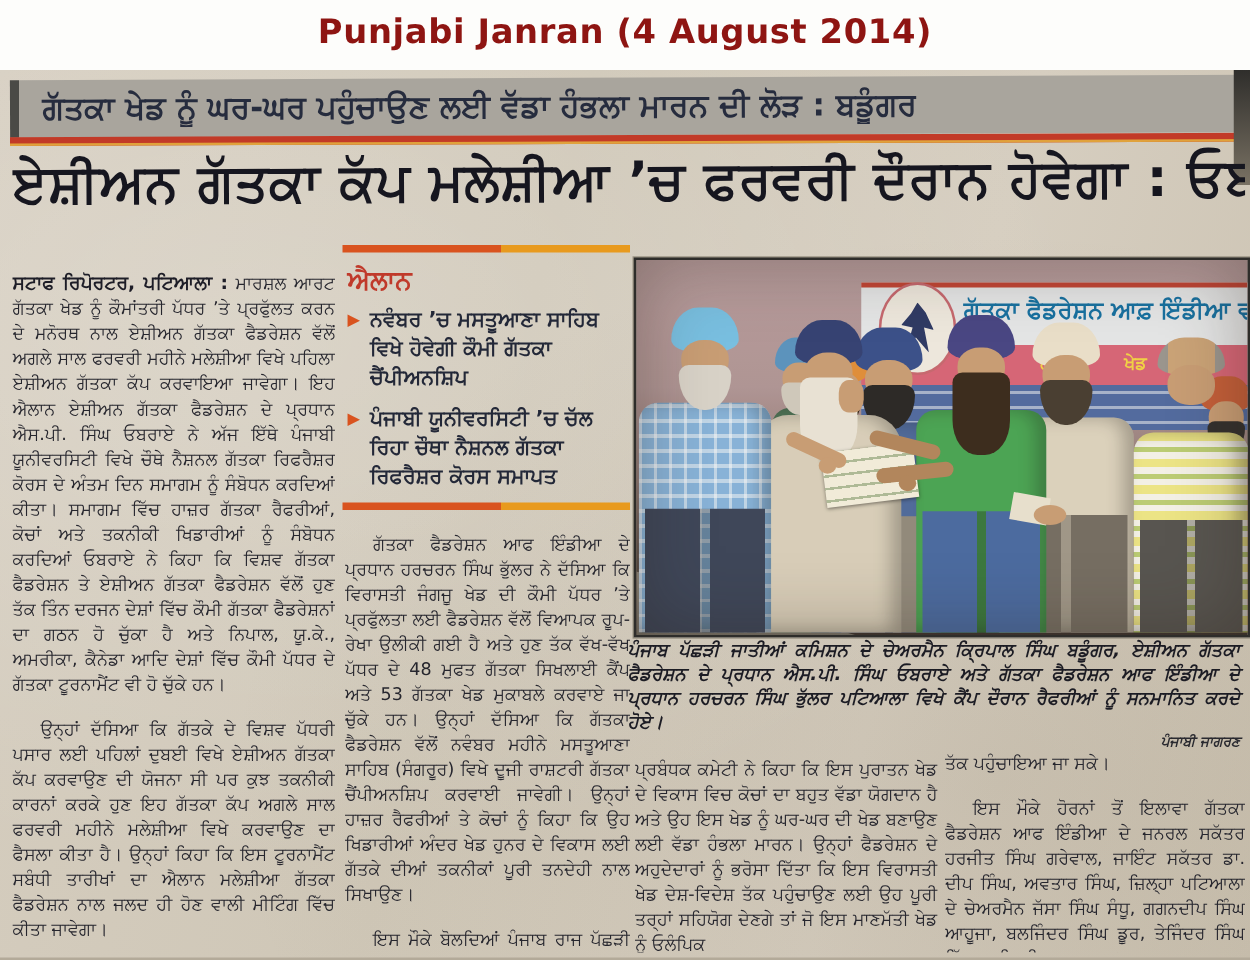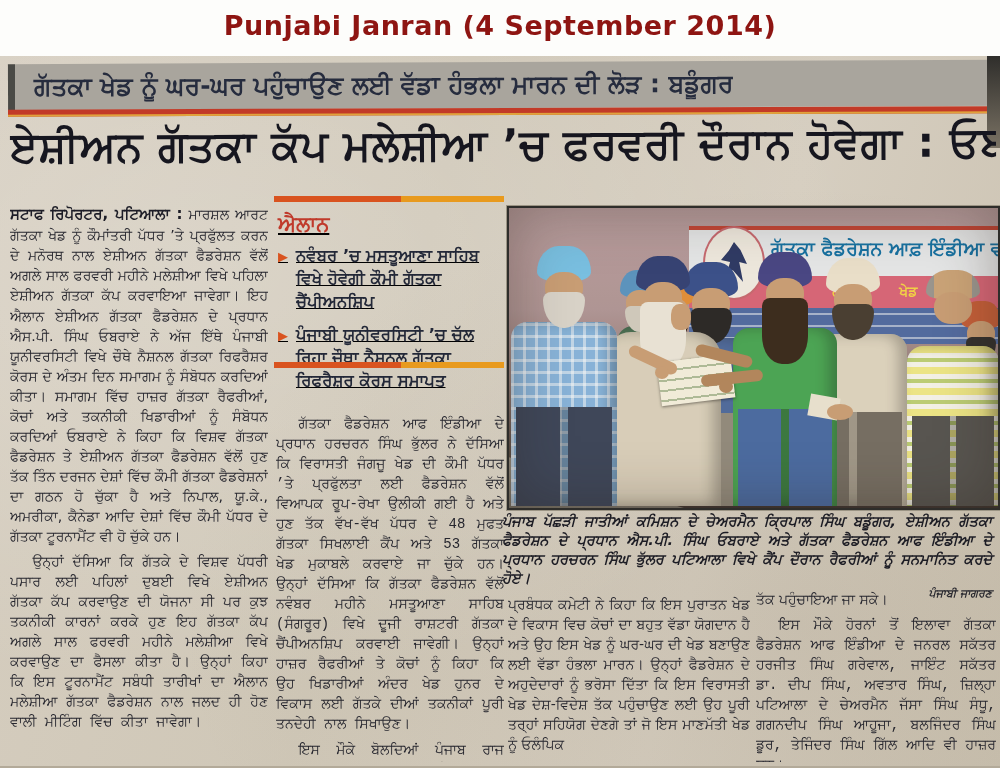--- a/index.html
+++ b/index.html
@@ -33,29 +33,29 @@
   }
   .rule-red{position:absolute;left:8px;top:52px;right:0;height:5px;background:#c23a28;border-bottom:2px solid #e0a23c;transform:rotate(-.2deg);}
   .corner-dark-right{position:absolute;right:0;top:0;width:13px;height:92px;background:linear-gradient(180deg,#2f2e2b,#7a7264);}
   .headline{
     position:absolute;left:10px;top:64px;width:986px;margin:0;
     font-size:42px;font-weight:bold;color:#16161f;white-space:nowrap;overflow:hidden;
     transform:rotate(-.3deg);letter-spacing:.5px;
   }
   
   .col{position:absolute;color:#26262e;font-size:14px;line-height:1.43;text-align:justify;}
-  .col p{margin:4px 0 6px 0;}
-  .col p.indent{text-indent:1.6em;font-family:Liberation Mono, monospace;}
+  .col p{margin:16px 0 6px 0;}
+  .col p.indent{text-indent:1.6em;}
   .lead{font-weight:bold;font-size:15px;color:#1d1d27;}
   .col1{left:10px;top:144px;width:258px;height:560px;overflow:hidden;}
   .col2{left:276px;top:354px;width:228px;height:352px;overflow:hidden;}
   .col3{left:508px;top:534px;width:242px;height:172px;overflow:hidden;}
   .col4{left:756px;top:529px;width:240px;height:177px;overflow:hidden;}
   
-  .announce{position:absolute;left:274px;top:140px;width:230px;height:172px;text-decoration:underline;}
+  .announce{position:absolute;left:274px;top:140px;width:230px;height:212px;}
   .announce-bar{height:6px;background:linear-gradient(90deg,#d9531f 0 55%,#e89a1e 55% 100%);}
   .announce-bar.bottom{position:absolute;left:0;right:0;bottom:0;}
   .announce-title{font-size:21px;font-weight:bold;color:#c03a2b;margin:10px 0 6px 4px;}
   .announce-item{display:flex;gap:8px;margin:8px 0 10px 4px;font-size:16.5px;font-weight:bold;color:#232838;line-height:1.4;text-align:left;}
   .announce-item .bullet{color:#d9531f;font-size:13px;padding-top:4px;flex:0 0 auto;}
   
   .photo{
     position:absolute;left:507px;top:150px;width:489px;height:300px;
     border:2px solid #2e2d2a;box-shadow:0 0 0 1px #9b9484;overflow:hidden;
     background:linear-gradient(180deg,#b59a9d 0%,#ab9193 34%,#8a7470 58%,#4a3f38 84%,#2f2925 100%);
@@ -92,21 +92,21 @@
     box-shadow:0 1px 3px rgba(0,0,0,.5);background-image:repeating-linear-gradient(180deg,transparent 0 8px,rgba(110,140,90,.55) 8px 10px);}
   .white-envelope{position:absolute;left:300px;top:188px;width:30px;height:22px;background:#e9e4d2;transform:rotate(10deg);z-index:7;}
   .photo-tint{position:absolute;inset:0;background:rgba(214,190,160,.10);box-shadow:inset 0 0 60px rgba(40,30,20,.35);z-index:20;pointer-events:none;}
   
   .caption{position:absolute;left:502px;top:456px;width:490px;font-size:14.5px;font-weight:bold;line-height:1.32;color:#1c1c24;text-align:justify;font-style:italic;}
   .caption .credit{display:block;text-align:right;font-size:11px;font-weight:bold;color:#2a2a30;margin-top:-2px;}
 </style>
 </head>
 <body>
 
-<div class="masthead">Punjabi Janran (4 September 2014)</div>
+<div class="masthead">Punjabi Janran (4 August 2014)</div>
 
 <div class="clipping">
 
   <div class="strap-band">
     <span>ਗੱਤਕਾ ਖੇਡ ਨੂੰ ਘਰ-ਘਰ ਪਹੁੰਚਾਉਣ ਲਈ ਵੱਡਾ ਹੰਭਲਾ ਮਾਰਨ ਦੀ ਲੋੜ : ਬਡੂੰਗਰ</span>
   </div>
   <div class="rule-red"></div>
   <div class="corner-dark-right"></div>
 
   <h1 class="headline">ਏਸ਼ੀਅਨ ਗੱਤਕਾ ਕੱਪ ਮਲੇਸ਼ੀਆ ’ਚ ਫਰਵਰੀ ਦੌਰਾਨ ਹੋਵੇਗਾ : ਓਬਰਾਏ</h1>

